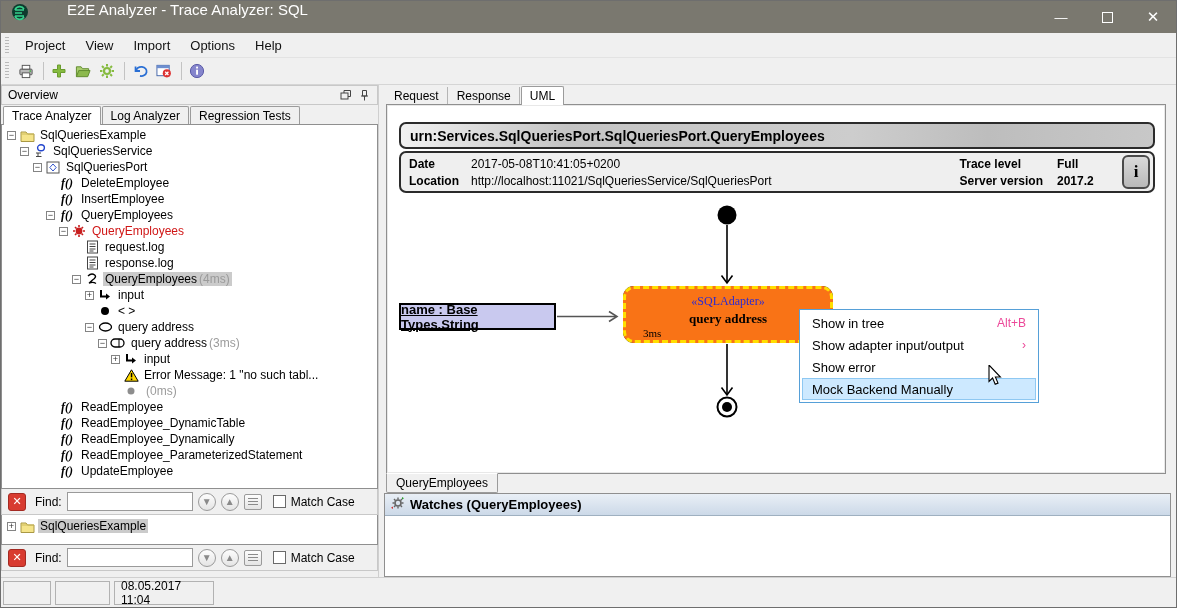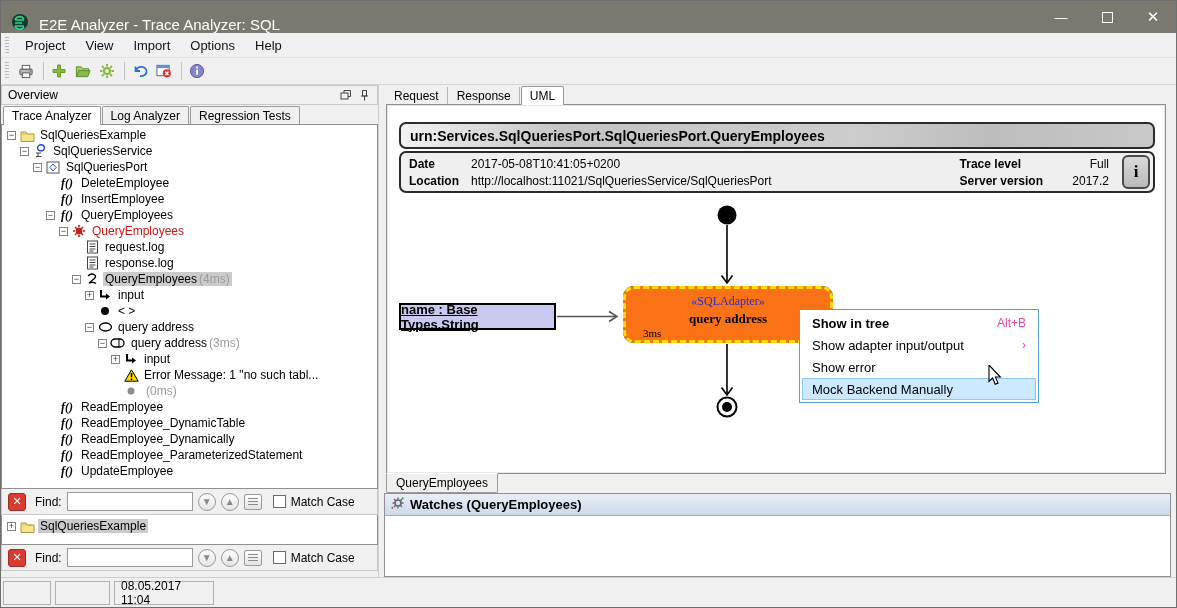--- a/index.html
+++ b/index.html
@@ -1,20 +1,20 @@
 <!DOCTYPE html>
 <html><head>
 <meta charset="utf-8">
 <style>
   * { box-sizing: border-box; margin: 0; padding: 0; }
   html,body { width:1177px; height:608px; font-family:"Liberation Sans",sans-serif; }
   .window { position:relative; width:1177px; height:608px; background:#f0f0f0; border:1px solid #6e6e6e; overflow:hidden; }
 
   
-  .titlebar { position:absolute; left:0; top:0; right:0; height:32px; background:#7a786f; display:flex; align-items:flex-end; color:#fff; }
+  .titlebar { position:absolute; left:0; top:0; right:0; height:32px; background:#7a786f; display:flex; align-items:flex-start; color:#fff;gap:28px; }
   .app-icon { width:22px; height:22px; margin:0 8px 0 8px; display:flex; align-items:center; justify-content:center; }
   .title-text { font-size:15px; }
   .win-btns { margin-left:auto; display:flex; height:100%; }
   .win-btn { width:46px; height:100%; display:flex; align-items:center; justify-content:center; font-size:13px; color:#fff; }
   .wb-min  { letter-spacing:0; }
   .wb-max span { display:block; width:11px; height:11px; border:1.5px solid #fff; }
   .wb-close { font-size:15px; }
 
   
   .menubar { position:absolute; left:0; top:32px; right:0; height:25px; background:#f0f0f0; display:flex; align-items:center; border-bottom:1px solid #e3e3e3;}
@@ -67,37 +67,37 @@
   .tree2 { height:30px; background:#fff; border:1px solid #8f8f8f; border-top:none; padding-top:3px;}
 
   
   .uml-content { position:absolute; left:2px; top:19px; width:780px; height:370px; background:#fff; border:1px solid #8f8f8f; box-shadow:0 0 0 1px #e8e8e8 inset; }
   .urn-header { position:absolute; left:12px; top:17px; width:756px; height:27px; border:2px solid #2b2b2b; border-radius:7px; background:linear-gradient(90deg,#f1f1f1,#c4c4c4 22%,#cdcdcd 60%,#bdbdbd 78%,#c8c8c8); font-weight:bold; font-size:14px; line-height:24px; padding-left:9px; overflow:hidden;}
   .info-panel { position:absolute; left:12px; top:46px; width:756px; height:42px; border:2px solid #2b2b2b; border-radius:7px; background:#efefef; font-size:12px; }
   .info-grid { position:absolute; left:8px; top:3px; display:grid; grid-template-columns:62px auto; line-height:17px;}
   .info-grid b { font-weight:bold; }
   .info-right { position:absolute; right:44px; top:3px; display:grid; grid-template-columns:auto 52px; column-gap:14px; line-height:17px; text-align:left;}
   .info-right b { font-weight:bold; }
-  .info-right .val { text-align:right; }
+  .info-right .val { text-align:left;font-weight:bold; }
   .i-btn { position:absolute; right:3px; top:2px; width:28px; height:34px; border:2px solid #4a4a4a; border-radius:6px; background:linear-gradient(#d9d9d9,#b9b9b9); font-family:"Liberation Serif",serif; font-weight:bold; font-size:17px; display:flex; align-items:center; justify-content:center; }
 
   .diagram-svg { position:absolute; left:0; top:0; width:780px; height:370px; pointer-events:none; }
 
   .adapter-outline { position:absolute; left:236px; top:181px; width:210px; height:57px; background:#161616; border-radius:11px; }
   .adapter-box { position:absolute; inset:0; border:3px dashed #ffdf00; border-radius:11px; background:#f97316; text-align:center;font-family:Liberation Serif, serif; }
   .stereotype { margin-top:5px; font-size:12px; color:#2a2ad4; }
   .node-label { font-size:13px; font-weight:bold; margin-top:2px; }
   .duration { position:absolute; left:17px; bottom:1px; font-size:11px; }
 
   .param-box { position:absolute; left:12px; top:198px; width:157px; height:27px; background:#c9c9ef; border:2px solid #000; font-size:13px; font-weight:bold; text-decoration:underline; display:flex; align-items:center; justify-content:center; }
 
   .context-menu { position:absolute; left:412px; top:204px; width:240px; background:#fff; border:1px solid #56a0d8; padding:2px; z-index:10; }
   .cm-item { height:22px; display:flex; align-items:center; font-size:13px; padding:0 9px; border:1px solid transparent; }
   .cm-item .lbl { flex:1; }
-  .cm-item.bold .lbl { font-weight:bold; }
+  .cm-item.bold .lbl { font-weight:normal; }
   .cm-item.hl { background:#cde9ff; border-color:#8ec8f2; }
   .cm-extra { color:#ec4899; font-size:12px; }
 
   .cursor-svg { position:absolute; left:601px; top:260px; z-index:20; }
 
   .bottom-tab-row { position:absolute; left:2px; top:389px; height:19px; display:flex; }
   .btab { font-size:12px; padding:2px 9px; border:1px solid #9b9b9b; border-top:1px solid #fff; background:#f0f0f0; border-radius:0 0 2px 2px; margin-top:-1px;}
 
   .watches { position:absolute; left:0px; top:408px; width:787px; height:84px; border:1px solid #8f8f8f; background:#fff; }
   .watches-header { height:22px; background:linear-gradient(#e9eff6,#ccd9e8); border-bottom:1px solid #9fb0c0; display:flex; align-items:center; gap:5px; padding:0 5px; font-size:13px; font-weight:bold; }

